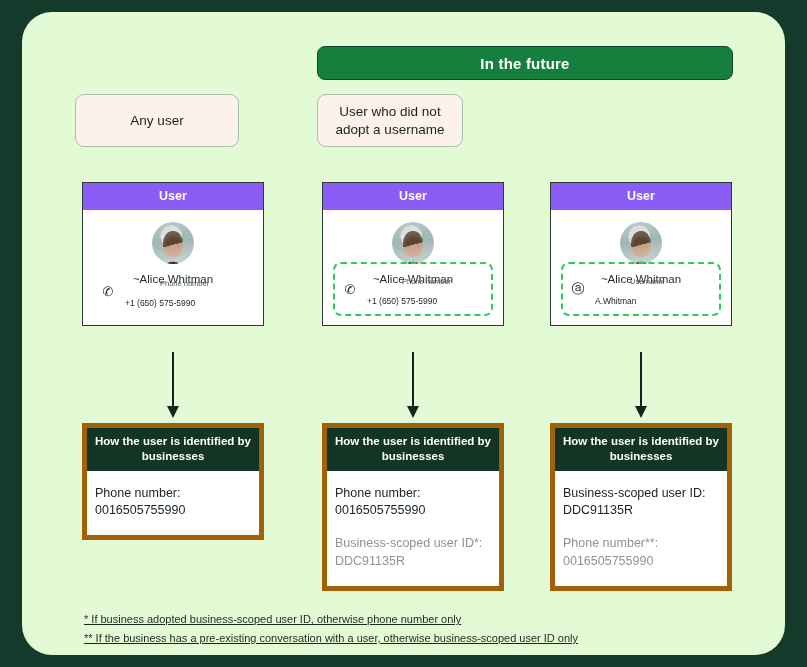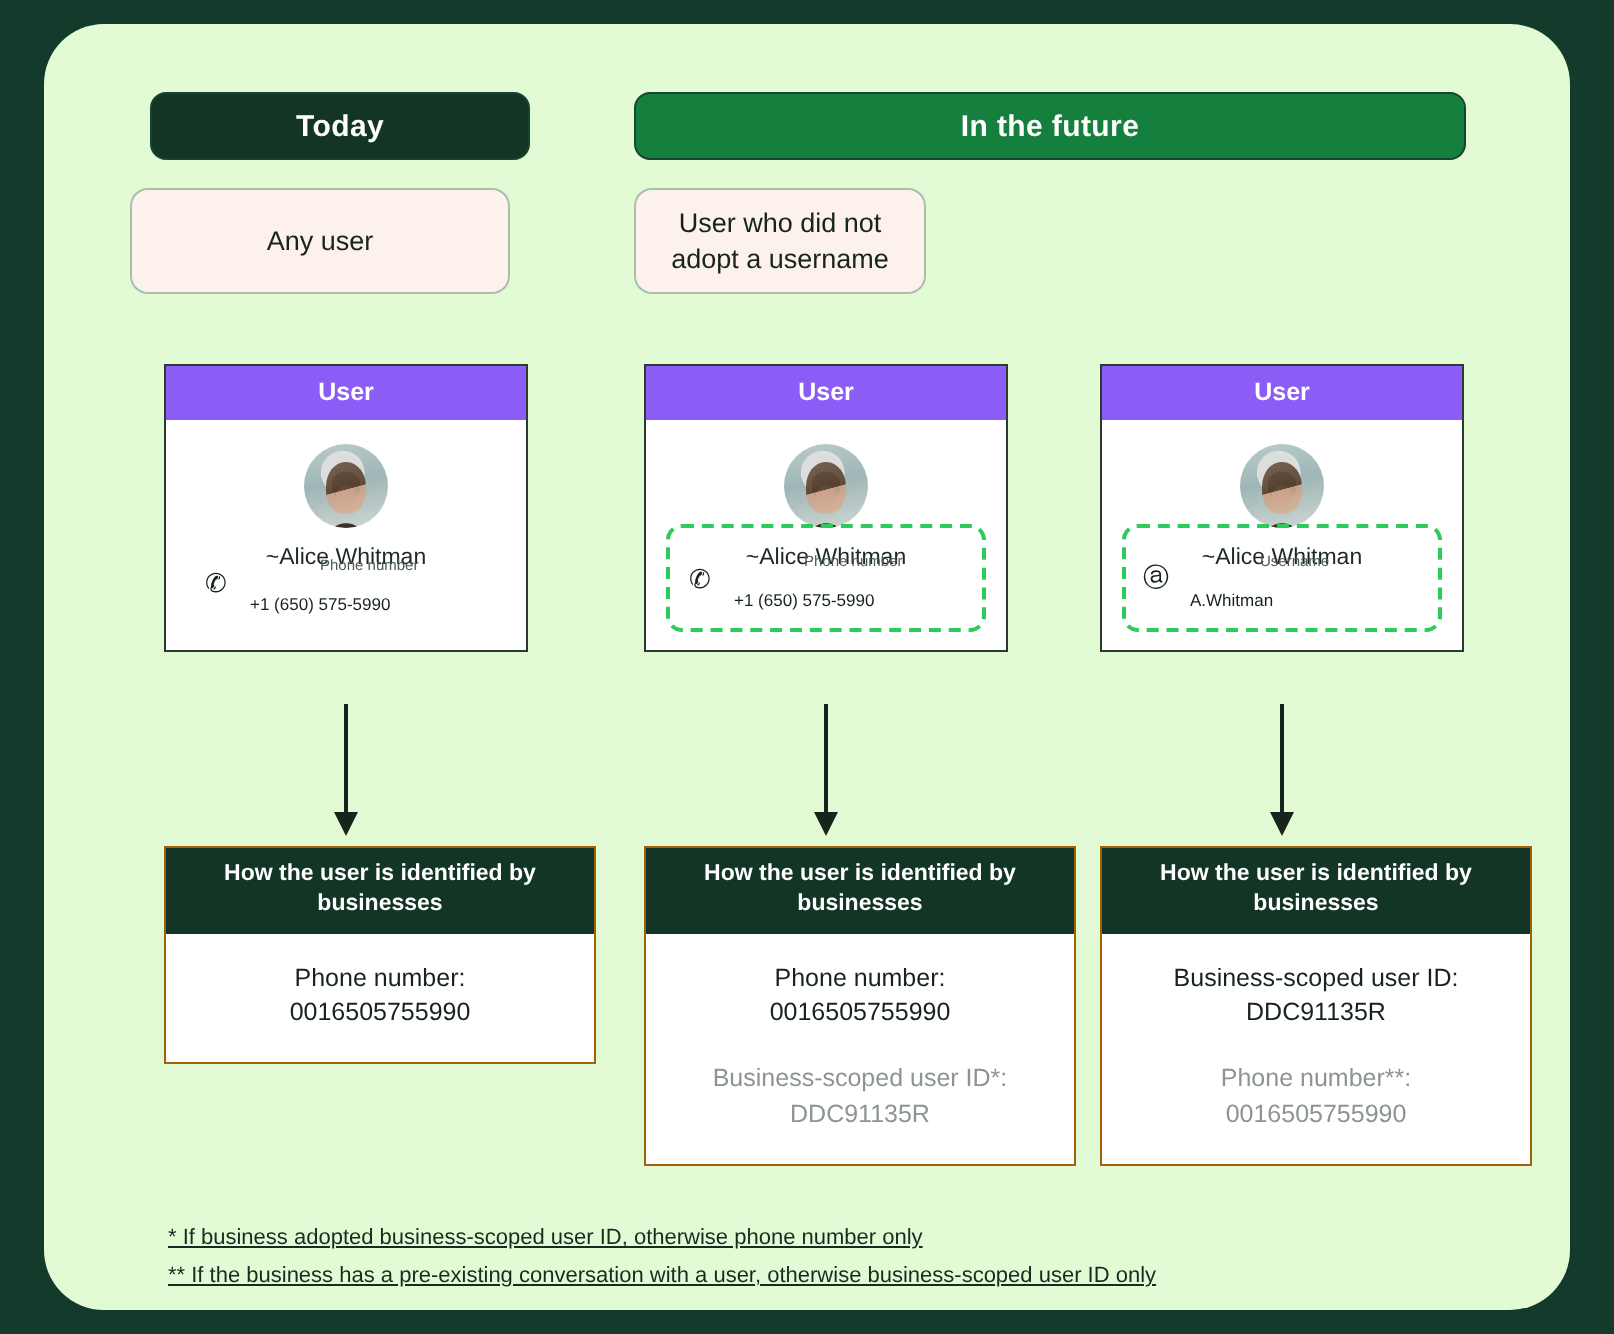--- a/index.html
+++ b/index.html
@@ -63,21 +63,21 @@
     box-sizing: border-box;
     display: flex;
     align-items: center;
     justify-content: center;
     text-align: center;
     font-size: 13.5px;
     color: #17241c;
     line-height: 1.32;
     padding: 0 8px;
   }
-  .cream-1 { left: 43px;  width: 190px; }
+  .cream-1 { left: 53px;  width: 164px; }
   .cream-2 { left: 295px; width: 146px; }
   .cream-3 { left: 523px; width: 188px; }
 
   
   .ucard {
     position: absolute;
     top: 170px;
     width: 182px;
     border: 1px solid #2a3a30;
     box-sizing: border-box;
@@ -187,39 +187,39 @@
     width: 0; height: 0;
     border-left: 6px solid transparent;
     border-right: 6px solid transparent;
     border-top: 12px solid #16241c;
   }
 
   
   .ibox {
     position: absolute;
     top: 411px;
-    width: 216px;
-    border: 1px solid #a16207;
+    width: 182px;
+    border: 5px solid #a16207;
     box-sizing: border-box;
     background: #ffffff;
   }
   .ibox-1 { left: 60px; }
   .ibox-2 { left: 300px; }
   .ibox-3 { left: 528px; }
   .ibox-head {
     background: #133526;
     color: #fff;
     font-size: 11.5px;
     font-weight: bold;
     text-align: center;
     line-height: 1.3;
     padding: 6px 8px 7px;
   }
   .ibox-body {
-    text-align: center;
+    text-align: left;
     padding: 14px 8px 16px;
   }
   .ibox-group + .ibox-group { margin-top: 16px; }
   .ibox-line {
     font-size: 12.5px;
     line-height: 1.38;
     color: #16241c;
   }
   .ibox-group.muted .ibox-line { color: #8d958f; }
 
@@ -232,23 +232,20 @@
     color: #1b2a21;
     line-height: 1.72;
     text-decoration: underline;
   }
 </style>
 </head>
 <body>
 
 <div class="panel">
 
-  <div class="banner banner-today">
-    <span>Today</span>
-  </div>
   <div class="banner banner-future">
     <span>In the future</span>
   </div>
 
   <div class="cream cream-1">
     <span>Any user</span>
   </div>
   <div class="cream cream-2">
     <span>User who did not<br>adopt a username</span>
   </div>

